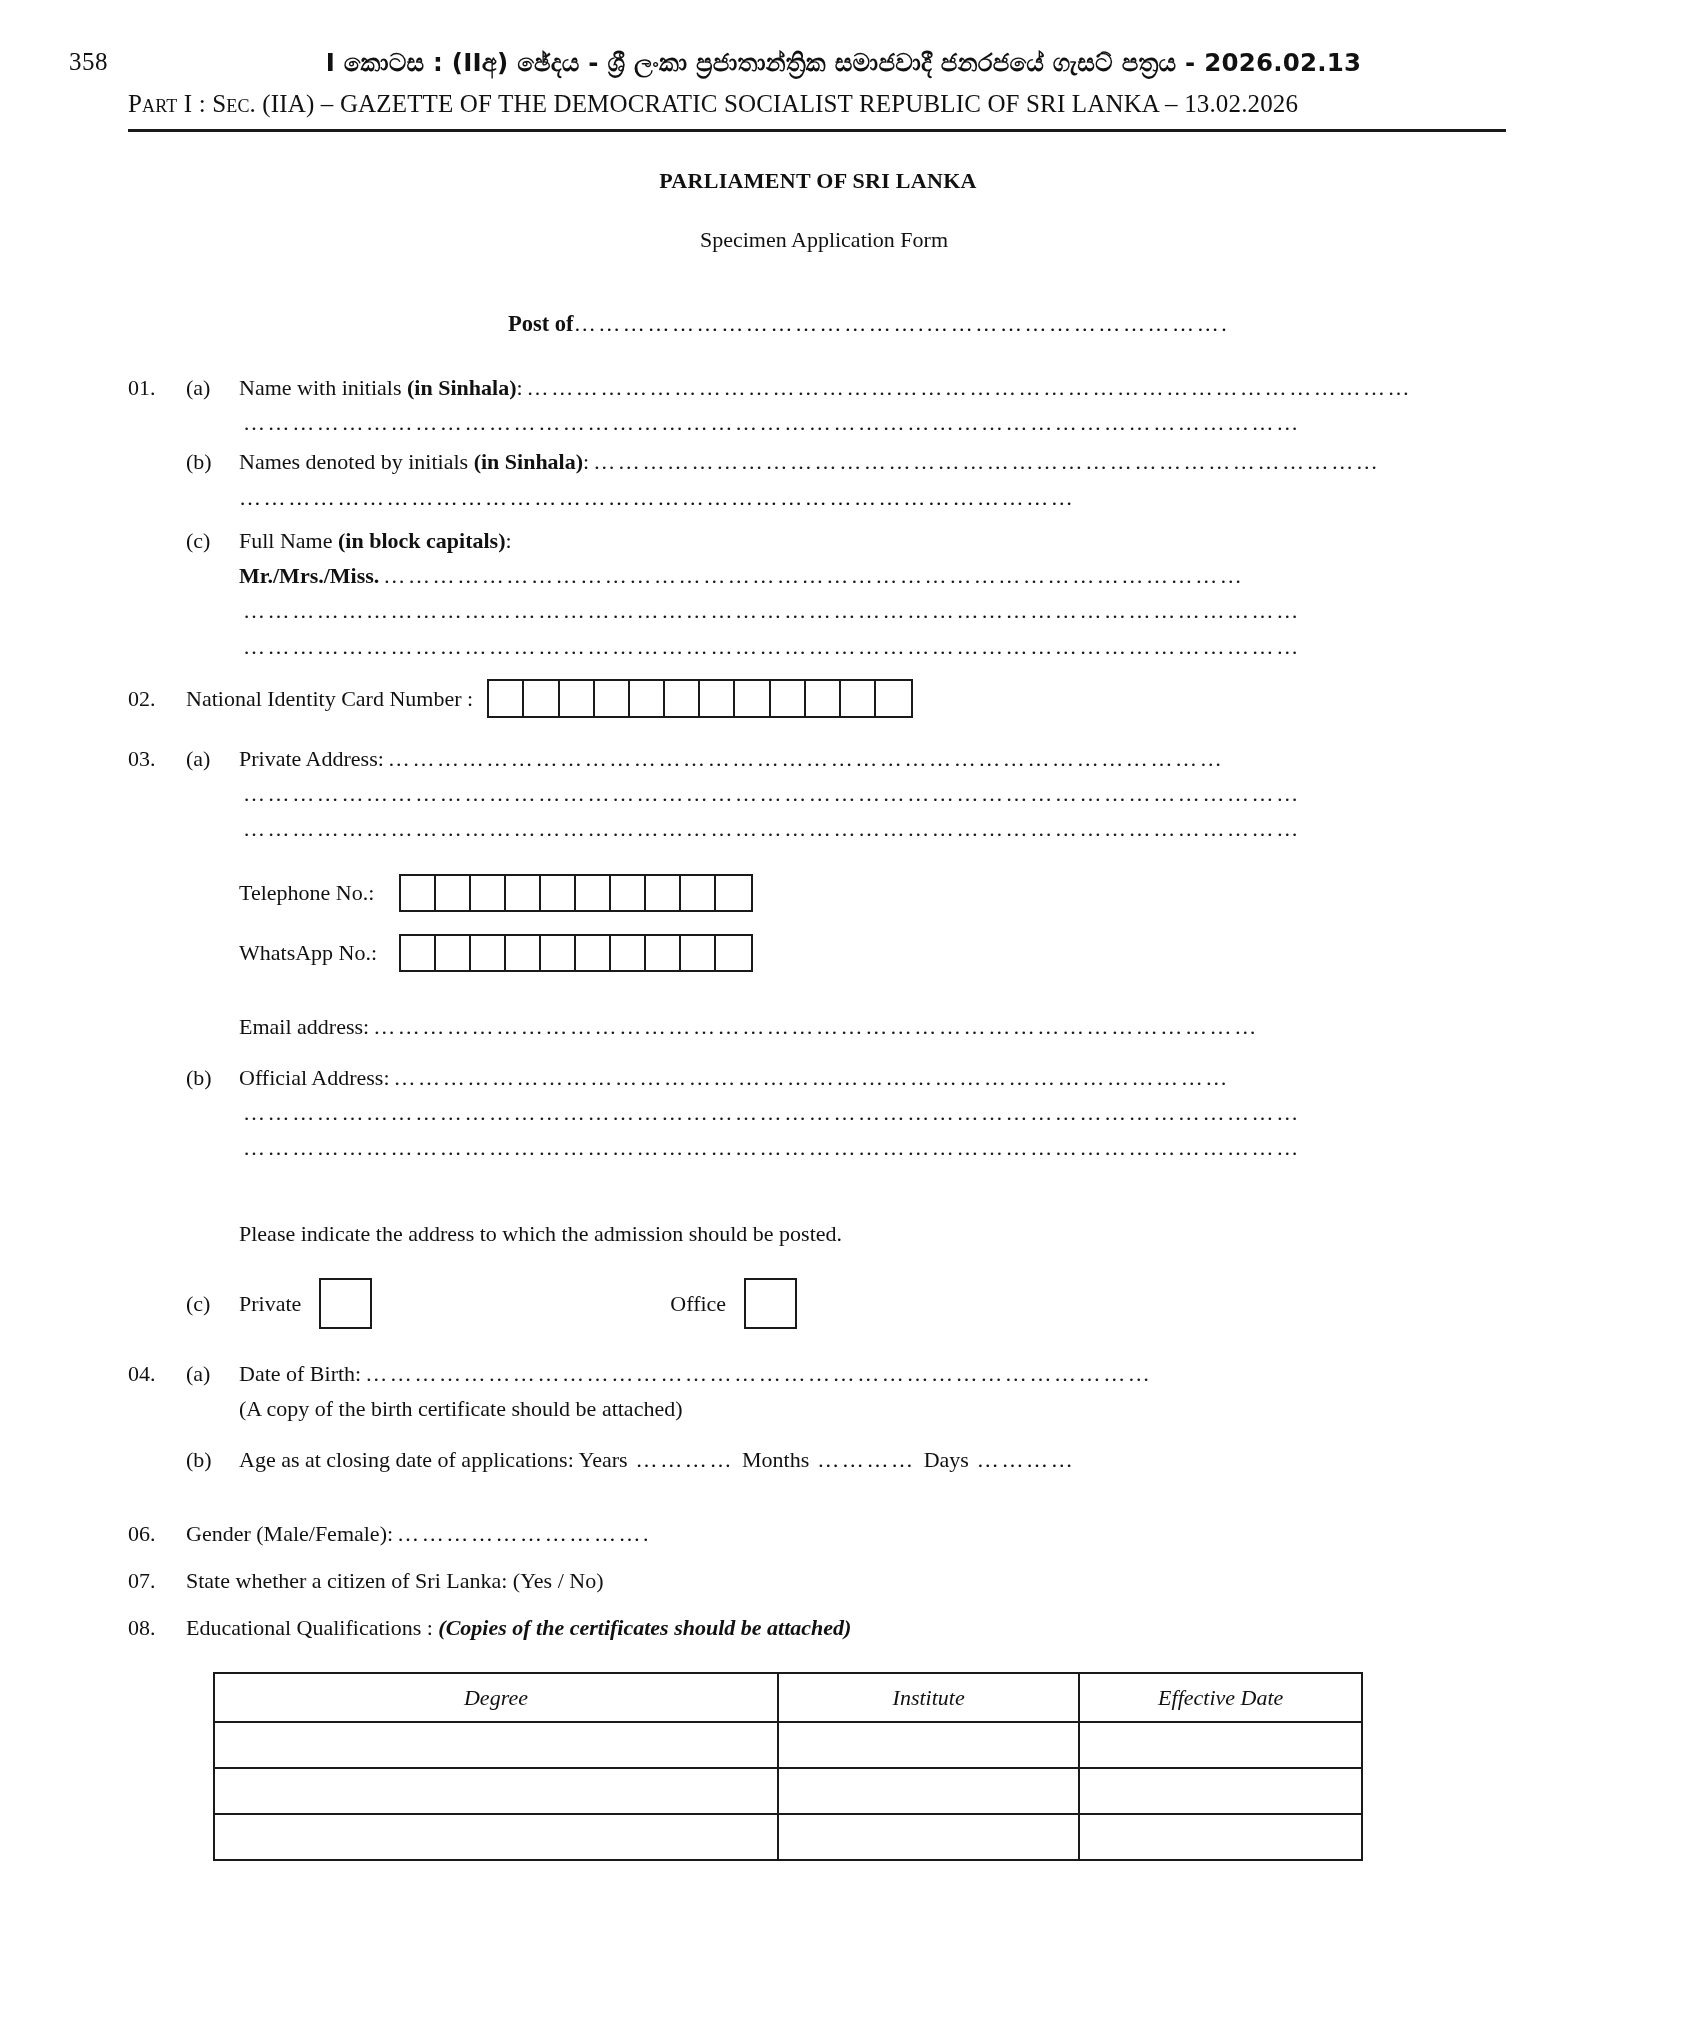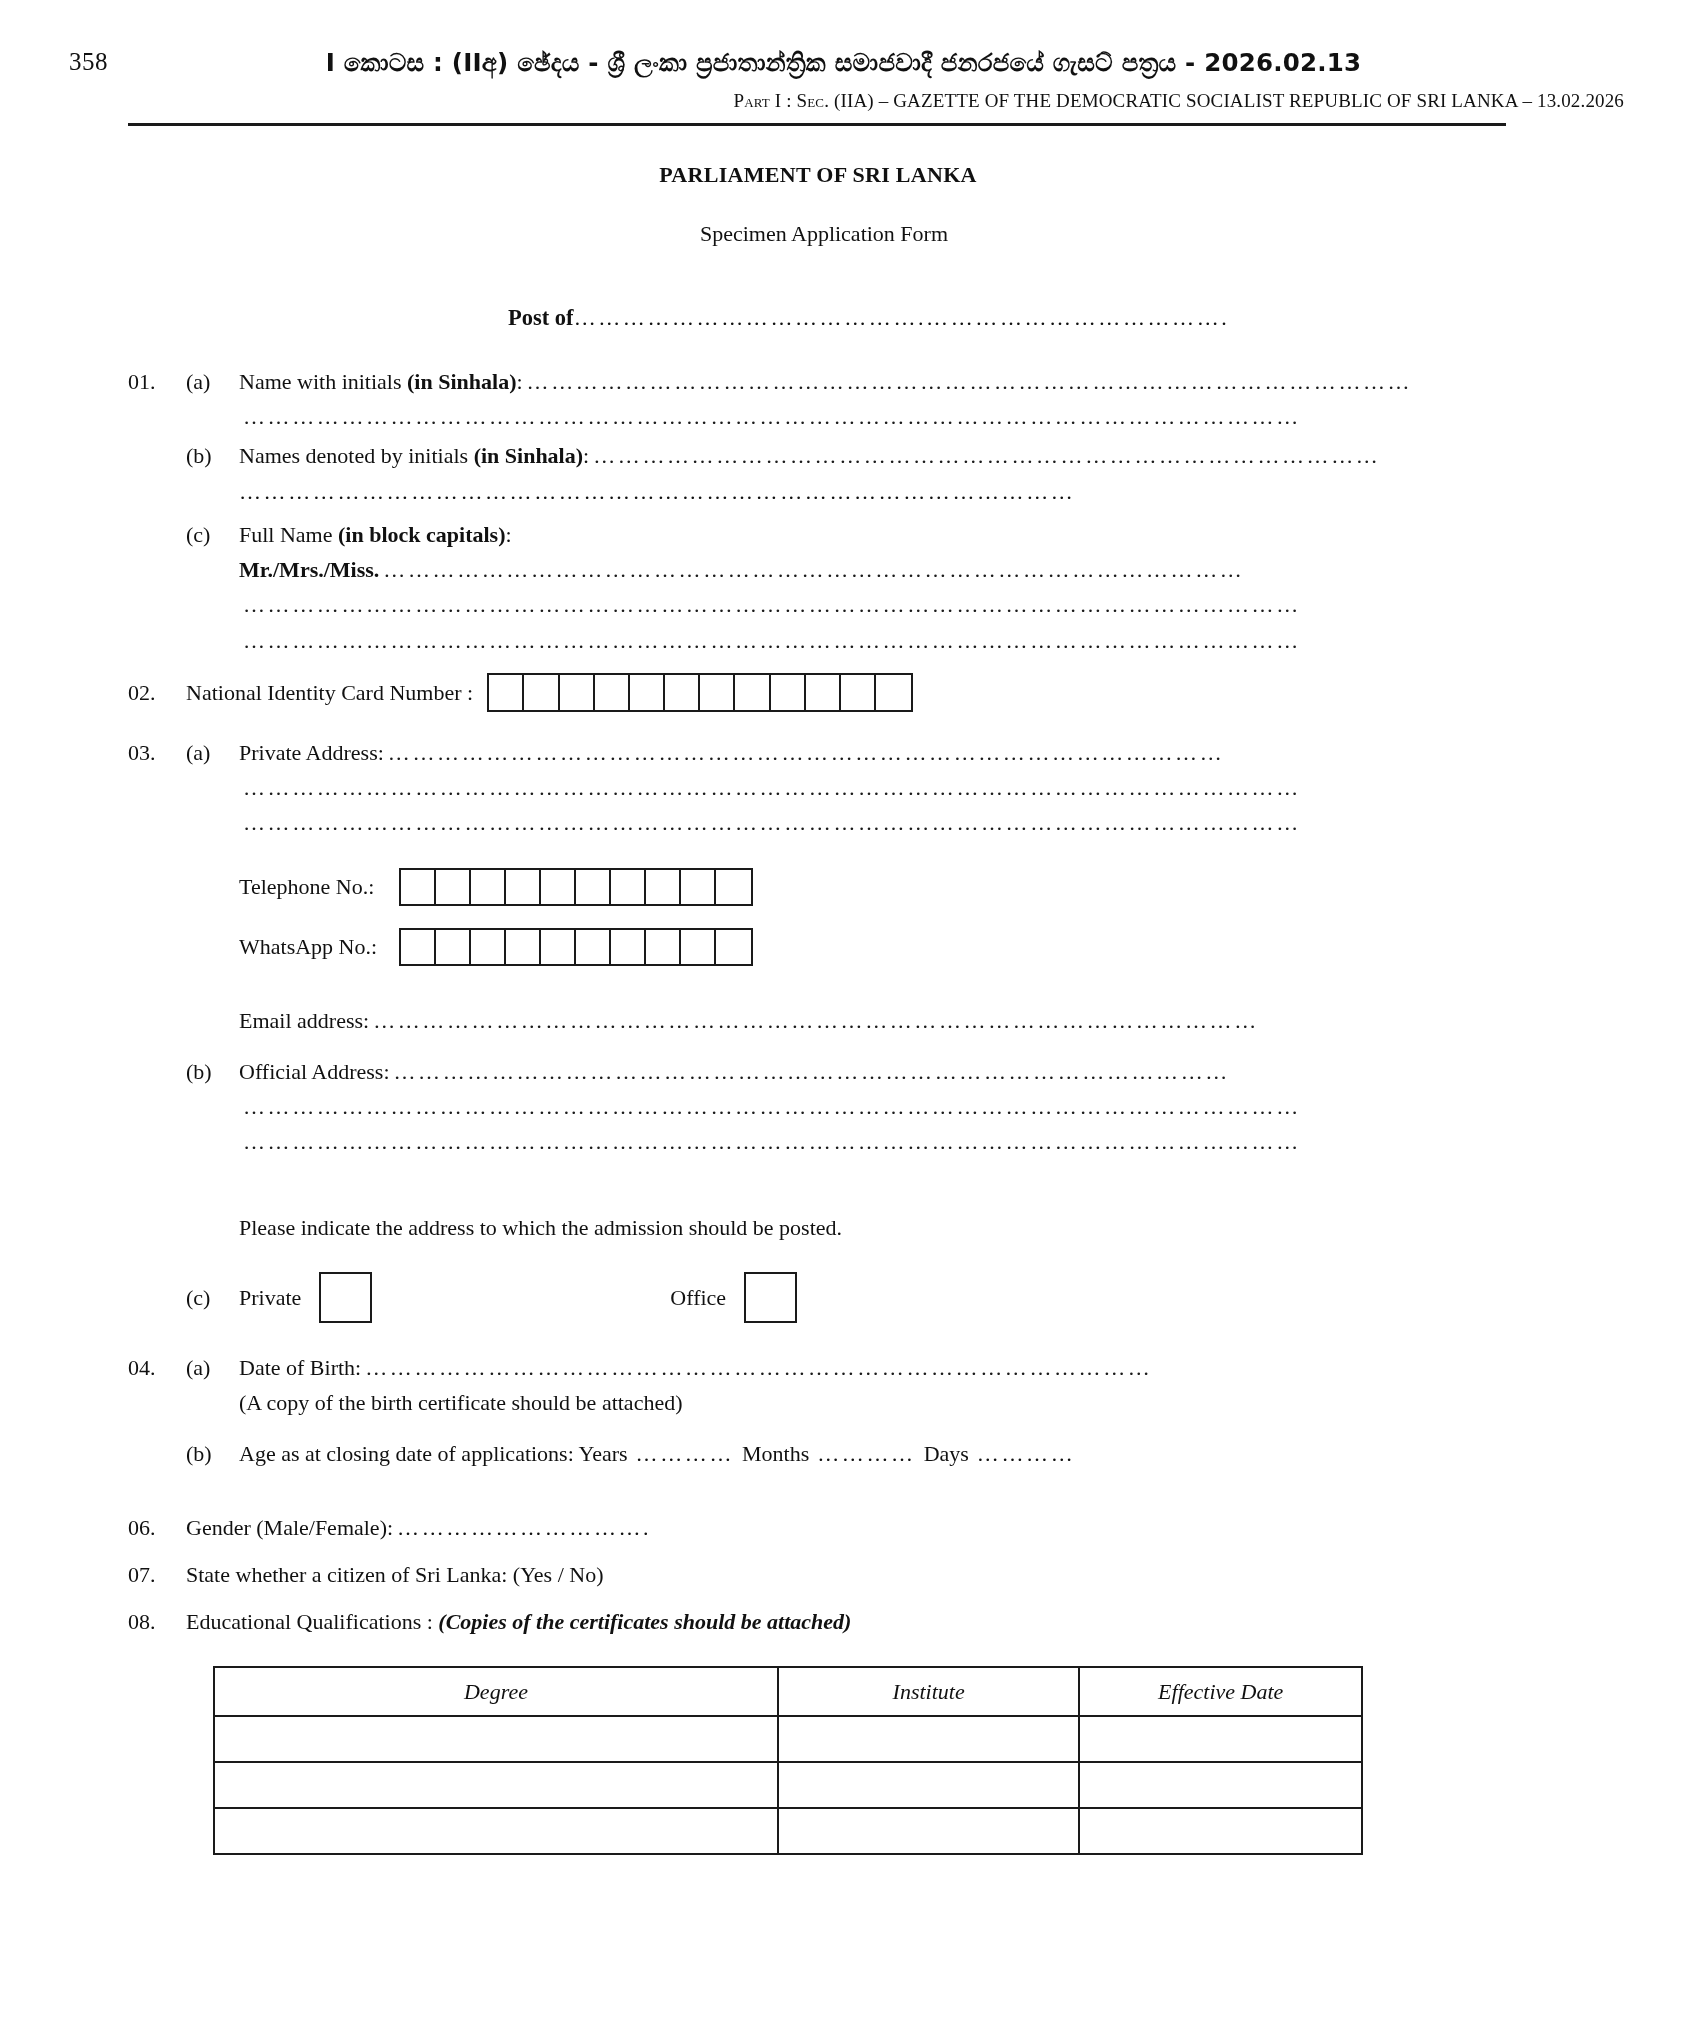--- a/index.html
+++ b/index.html
@@ -41,24 +41,24 @@
   .hdr-sinhala {
     flex: 1;
     text-align: center;
     font-size: 24.5px;
     font-weight: 700;
     font-family: "DejaVu Sans", "Liberation Sans", sans-serif;
     letter-spacing: 0.2px;
     white-space: nowrap;
   }
   .hdr-row2 {
-    text-align: right;
-    font-size: 19px;
+    text-align: left;
+    font-size: 25px;
     padding-left: 128px;
-    padding-right: 76px;
+    padding-right: 110px;
     margin-top: 13px;
     font-variant: small-caps;
     letter-spacing: 0.15px;
     white-space: nowrap;
   }
   .rule {
     margin: 11px 128px 0 128px;
     border-top: 3px solid #1a1a1a;
     width: 1378px;
   }

